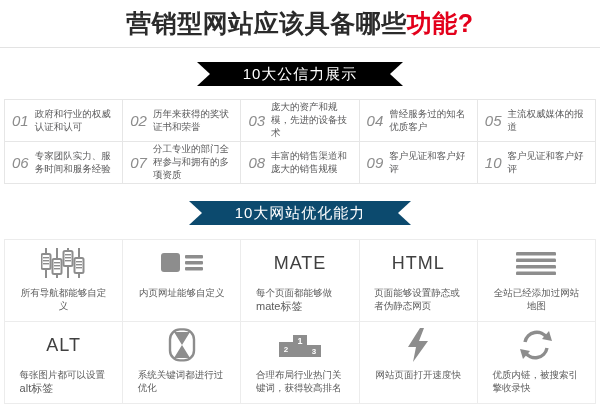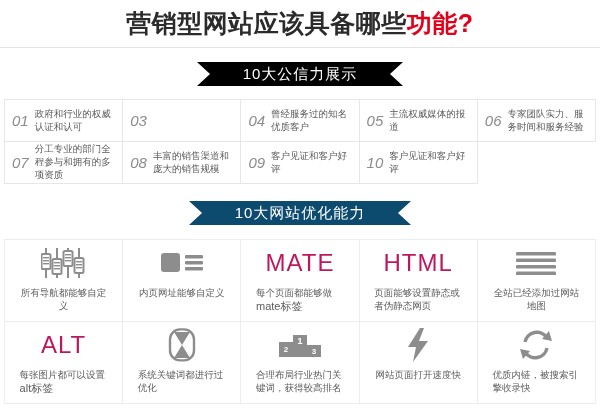--- a/index.html
+++ b/index.html
@@ -133,23 +133,23 @@
     background: #ffffff;
   }
   .icon-art {
     height: 42px;
     display: flex;
     align-items: center;
     justify-content: center;
     margin-top: 2px;
   }
   .icon-word {
-    font-size: 24px;
+    font-size: 18px;
     letter-spacing: 1px;
-    color: #be185d;
+    color: #404040;
   }
   .icon-cap {
     font-size: 9.5px;
     line-height: 1.4;
     color: #5b5b5b;
     text-align: left;
     width: 88px;
     margin-top: 2px;
   }
   .icon-cap.center { text-align: center; }
@@ -173,21 +173,26 @@
   <div class="ribbon-wrap band-cyan">
     <div class="ribbon cyan">10大公信力展示</div>
   </div>
 
   <div class="num-grid">
     <div class="num-cell">
       <span class="num-idx">01</span>
       <span class="num-text">政府和行业的权威认证和认可</span>
     </div>
     <div class="num-cell">
+      <span class="num-idx">02</span>
+      <span class="num-text">历年来获得的奖状证书和荣誉</span>
+    </div>
+    <div class="num-cell">
       <span class="num-idx">03</span>
+      <span class="num-text">庞大的资产和规模，先进的设备技术</span>
     </div>
     <div class="num-cell">
       <span class="num-idx">04</span>
       <span class="num-text">曾经服务过的知名优质客户</span>
     </div>
     <div class="num-cell">
       <span class="num-idx">05</span>
       <span class="num-text">主流权威媒体的报道</span>
     </div>
     <div class="num-cell">

